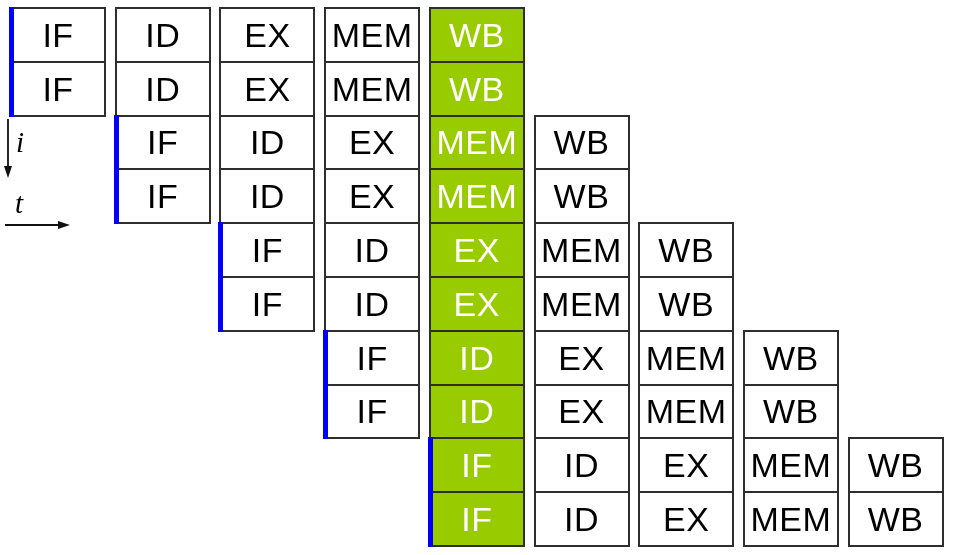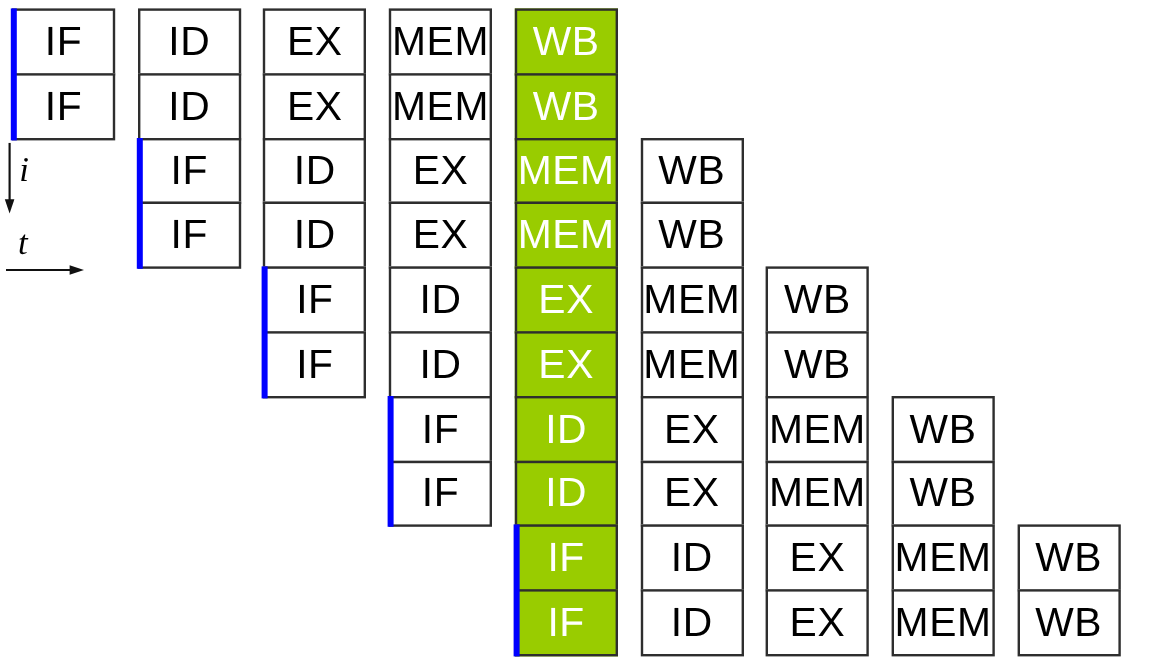--- a/index.html
+++ b/index.html
@@ -10,21 +10,21 @@
   #canvas {
     position: relative;
     width: 960px;
     height: 555px;
     background: #ffffff;
     overflow: hidden;
     font-family: "Liberation Sans", sans-serif;
   }
   .cell {
     position: absolute;
-    width: 86px;   
+    width: 96px;   
     height: 55.8px;   
     box-sizing: border-box;
     border: 2px solid #2e2e2e;
     background: #ffffff;
     color: #000000;
     display: flex;
     align-items: center;
     justify-content: center;
     font-size: 34px;
     line-height: 1;

